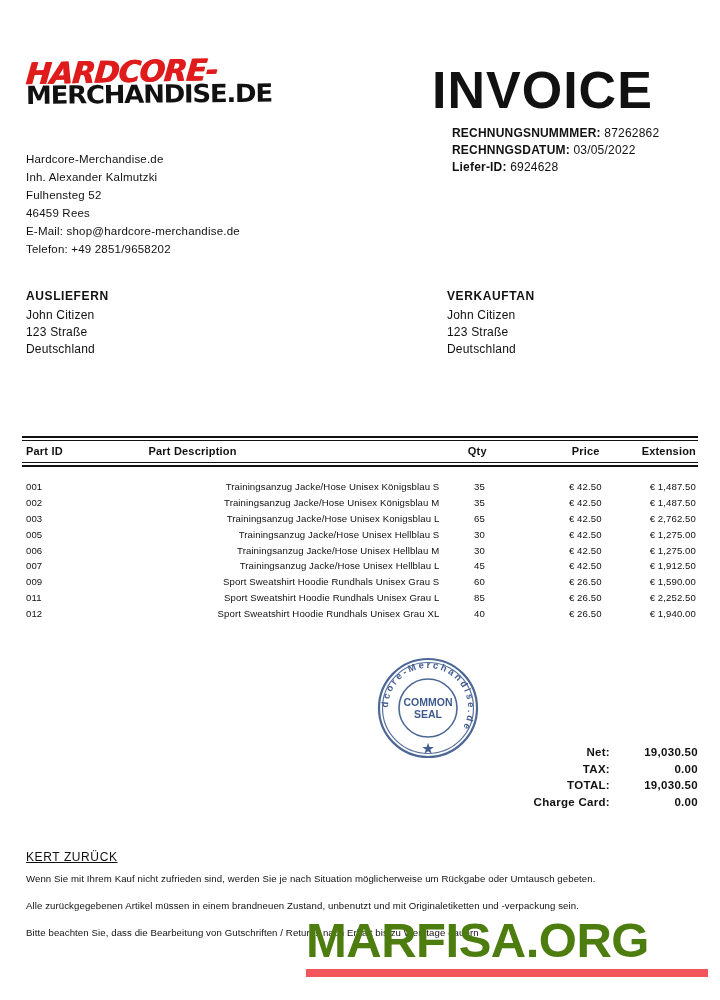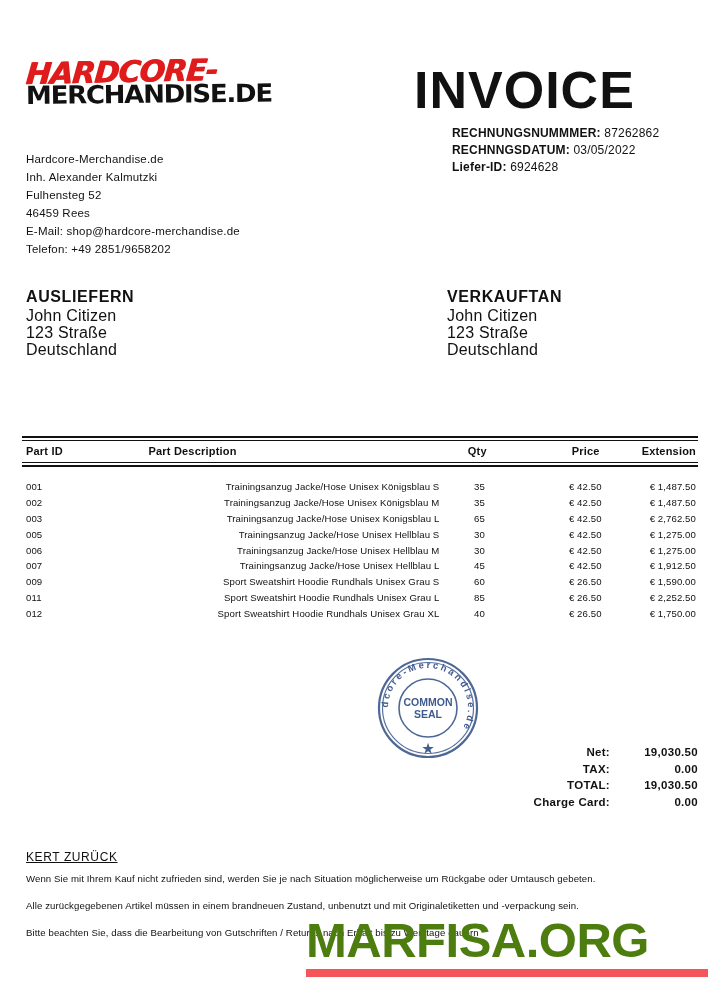--- a/index.html
+++ b/index.html
@@ -51,21 +51,21 @@
     line-height: 1;
     transform: scaleX(1.04) rotate(-0.6deg);
     transform-origin: left center;
     margin-top: -3px;
     white-space: nowrap;
   }
 
   
   .invoice-title {
     position: absolute;
-    left: 414px;
+    left: 432px;
     top: 60px;
     font-family: "Liberation Sans", sans-serif;
     font-weight: 700;
     font-size: 52px;
     letter-spacing: 1px;
     color: #111;
   }
 
   .meta {
     position: absolute;
@@ -87,21 +87,21 @@
     top: 150px;
     font-size: 11.5px;
     line-height: 18px;
     color: #111;
     letter-spacing: 0.2px;
   }
 
   
   .party {
     position: absolute;
-    font-size: 16px;
+    font-size: 12px;
     line-height: 17px;
     color: #111;
     letter-spacing: 0.2px;
   }
   .party.ship { left: 26px; top: 288px; }
   .party.sold { left: 447px; top: 288px; }
   .party-title {
     font-weight: 700;
     letter-spacing: 0.6px;
     margin-bottom: 2px;
@@ -346,21 +346,21 @@
             <td class="c-desc">Sport Sweatshirt Hoodie Rundhals Unisex Grau L</td>
             <td class="c-qty">85</td>
             <td class="c-price">€ 26.50</td>
             <td class="c-ext">€ 2,252.50</td>
           </tr>
           <tr>
             <td class="c-id">012</td>
             <td class="c-desc">Sport Sweatshirt Hoodie Rundhals Unisex Grau XL</td>
             <td class="c-qty">40</td>
             <td class="c-price">€ 26.50</td>
-            <td class="c-ext">€ 1,750.00</td>
+            <td class="c-ext">€ 1,940.00</td>
           </tr>
         </tbody>
     </table>
   </div>
 
   <div class="seal">
     <svg width="112" height="112" viewBox="0 0 112 112" aria-hidden="true">
       <defs>
         <path id="ringpath" d="M 56,56 m -40,0 a 40,40 0 1,1 80,0 a 40,40 0 1,1 -80,0"></path>
       </defs>

